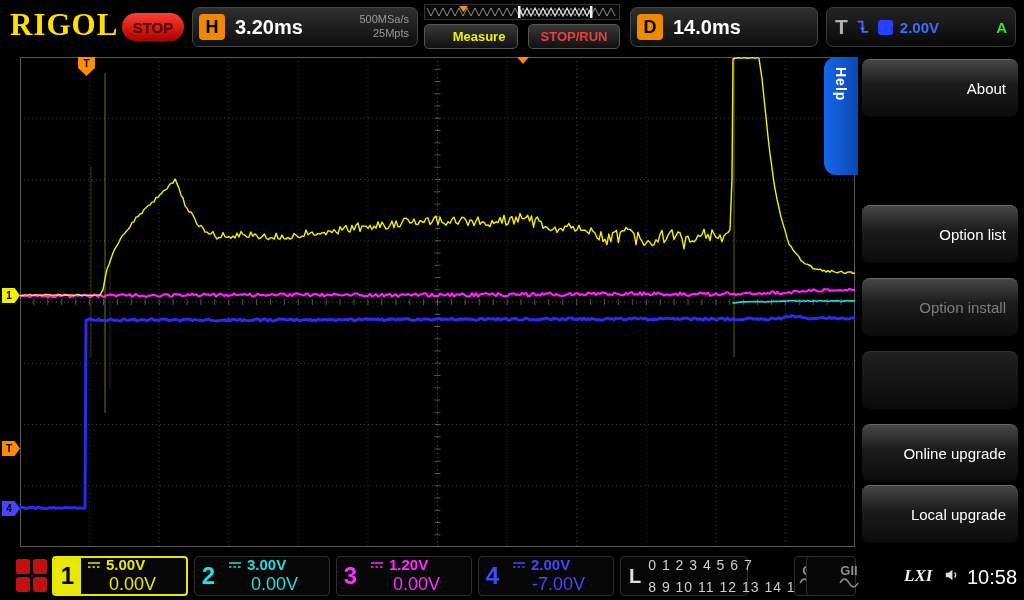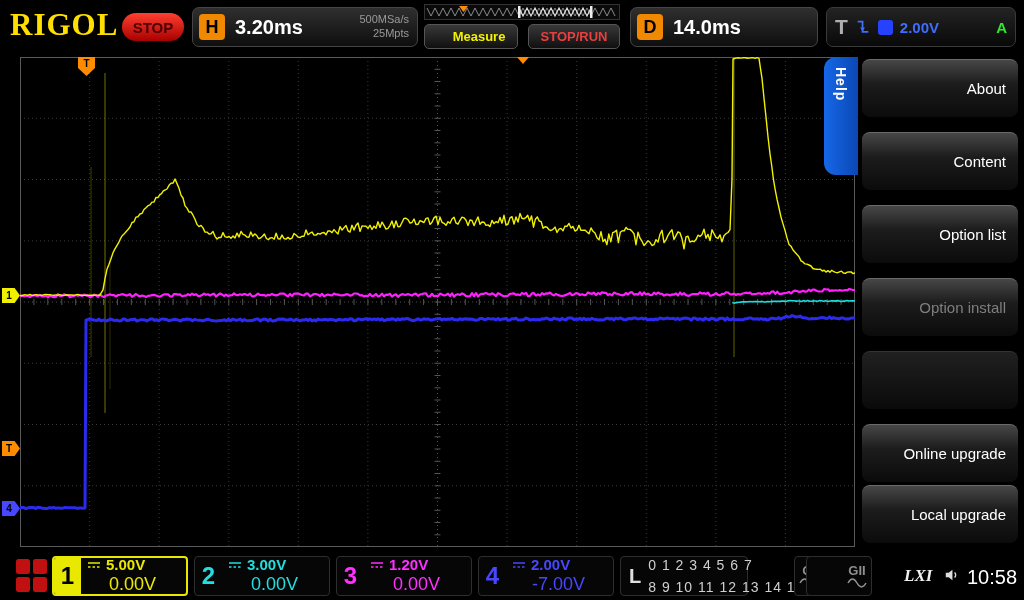--- a/index.html
+++ b/index.html
@@ -77,21 +77,21 @@
   .ch1 .chinfo{color:#e8e800;} .ch2 .chinfo{color:#23dede;} .ch3 .chinfo{color:#ff2fff;} .ch4 .chinfo{color:#4747ff;}
   .chinfo{flex:1;display:flex;flex-direction:column;justify-content:center;padding:2px 8px 2px 6px;}
   .chrow1{display:flex;align-items:center;gap:5px;font-weight:bold;font-size:15px;line-height:1.2;}
   .chrow2{text-align:center;font-size:18px;line-height:1.2;}
   .lbox{position:absolute;left:620px;top:556px;width:128px;height:40px;border:1px solid #2e2e2e;border-radius:4px;
         background:#060606;display:flex;align-items:center;box-sizing:border-box;}
   .llabel{font-weight:bold;font-size:20px;color:#e0e0e0;margin:0 7px 0 8px;}
   .ldigits{font-size:14px;color:#cfcfcf;line-height:1.6;letter-spacing:1px;white-space:nowrap;}
   .genbox{position:absolute;top:556px;height:40px;border:1px solid #2e2e2e;border-radius:4px;background:#060606;
         display:flex;flex-direction:column;align-items:center;justify-content:center;color:#8f8f8f;box-sizing:border-box;}
-  .g1{left:754px;width:30px;margin-left:40px;} .g2{left:806px;width:66px;padding-left:36px;}
+  .g1{left:754px;width:30px;margin-left:40px;} .g2{left:806px;width:50px;padding-left:36px;}
   .glabel{font-weight:bold;font-size:13px;line-height:1.1;}
   .lxi{position:absolute;left:904px;top:566px;font-family:"Liberation Serif",serif;font-style:italic;
         font-weight:bold;font-size:17px;color:#f0f0f0;}
   .speaker{position:absolute;left:944px;top:568px;}
   .clock{position:absolute;left:967px;top:566px;font-size:20px;color:#fff;}
 </style>
 </head>
 <body>
 
 <div class="stage">
@@ -273,23 +273,20 @@
   <div class="marker m-right m-ch1">1</div>
   <div class="marker m-right m-trig">T</div>
   <div class="marker m-right m-ch4">4</div>
 
   <div class="help-tab">
     <span>Help</span>
   </div>
   <div class="menu-btn" style="top:59px">
       <span>About</span>
     </div>
-  <div class="menu-btn" style="top:132px">
-      <span>Content</span>
-    </div>
   <div class="menu-btn" style="top:205px">
       <span>Option list</span>
     </div>
   <div class="menu-btn disabled" style="top:278px">
       <span>Option install</span>
     </div>
   <div class="menu-btn empty" style="top:351px">
       <span></span>
     </div>
   <div class="menu-btn" style="top:424px">

